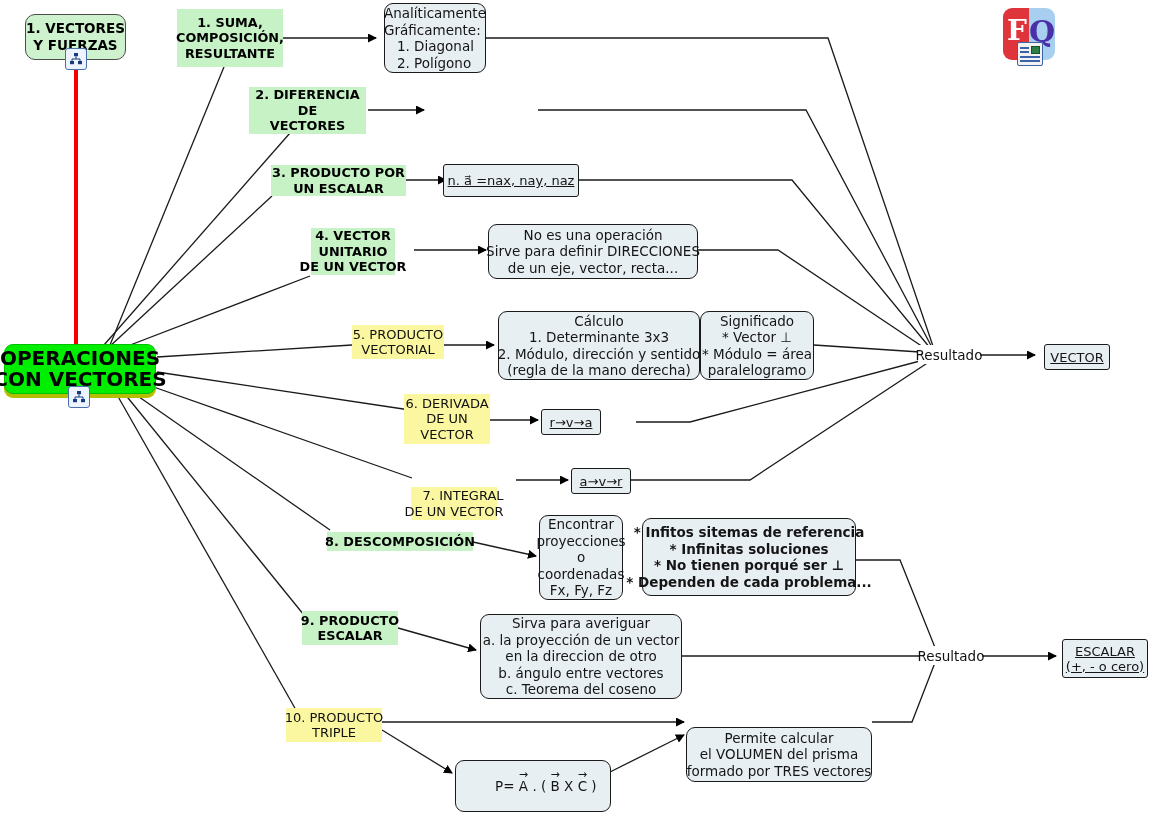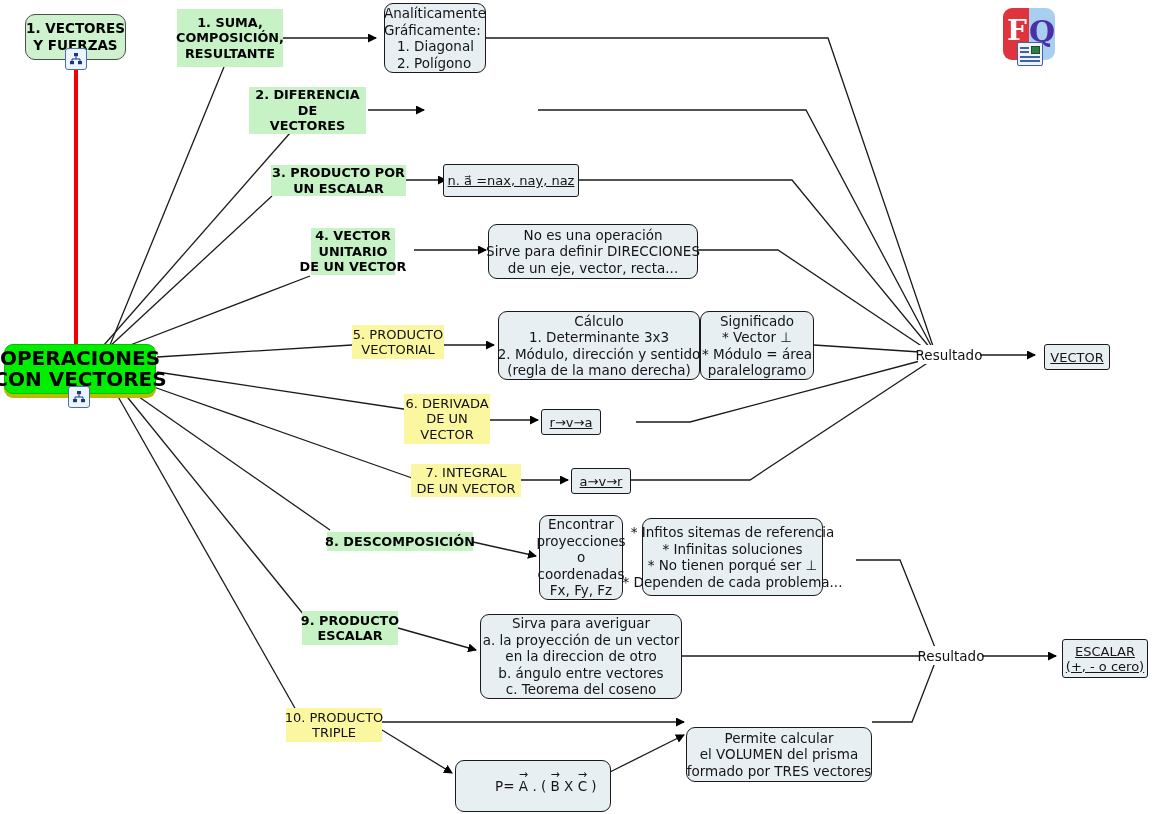--- a/index.html
+++ b/index.html
@@ -182,21 +182,21 @@
     <span class="txt">5. PRODUCTO
 VECTORIAL</span>
   </div>
 
   <div class="node yellowlabel" style="left:404px;top:394px;width:86px;height:50px;">
     <span class="txt">6. DERIVADA
 DE UN
 VECTOR</span>
   </div>
 
-  <div class="node yellowlabel" style="left:411px;top:464px;width:110px;height:33px;">
+  <div class="node yellowlabel" style="left:411px;top:487px;width:86px;height:33px;text-align:right;">
     <span class="txt">7. INTEGRAL
 DE UN VECTOR</span>
   </div>
 
   <div class="node greenlabel" style="left:327px;top:532px;width:146px;height:19px;">
     <span class="txt">8. DESCOMPOSICIÓN</span>
   </div>
 
   <div class="node greenlabel" style="left:302px;top:611px;width:96px;height:34px;">
     <span class="txt">9. PRODUCTO
@@ -249,21 +249,21 @@
   </div>
 
   <div class="node bluebox" style="left:539px;top:515px;width:84px;height:85px;">
     <span class="txt">Encontrar
 proyecciones
 o
 coordenadas
 Fx, Fy, Fz</span>
   </div>
 
-  <div class="node bluebox" style="left:642px;top:518px;width:181px;height:78px;">
+  <div class="node bluebox" style="left:642px;top:518px;width:214px;height:78px;font-weight:bold;">
     <span class="txt">* Infitos sitemas de referencia
 * Infinitas soluciones
 * No tienen porqué ser ⊥
 * Dependen de cada problema...</span>
   </div>
 
   <div class="node bluebox" style="left:480px;top:614px;width:202px;height:85px;">
     <span class="txt">Sirva para averiguar
 a. la proyección de un vector
 en la direccion de otro

